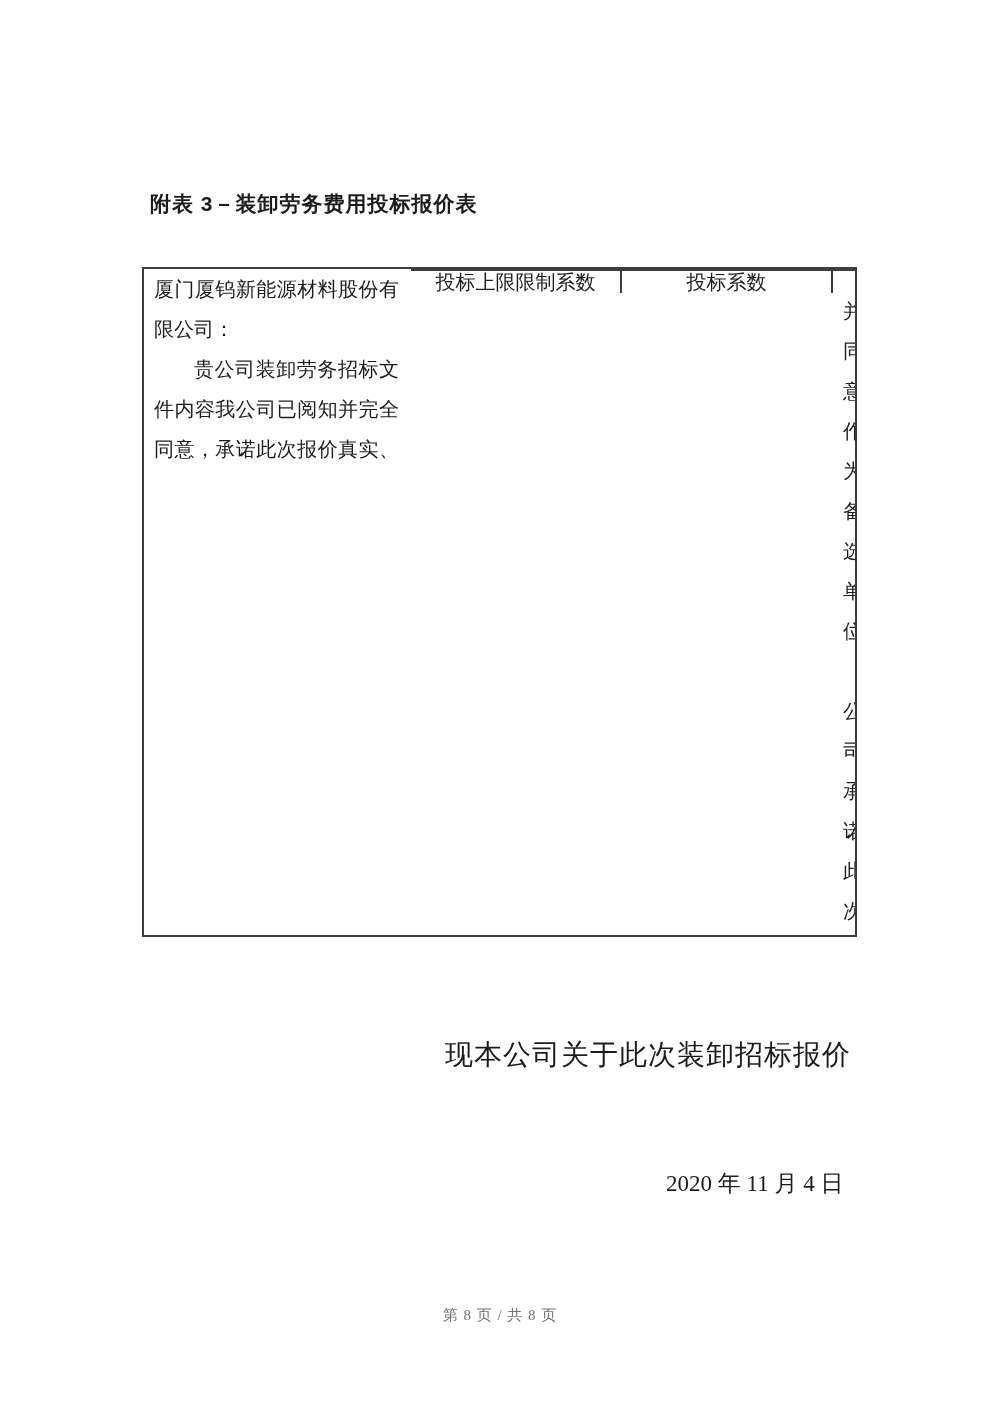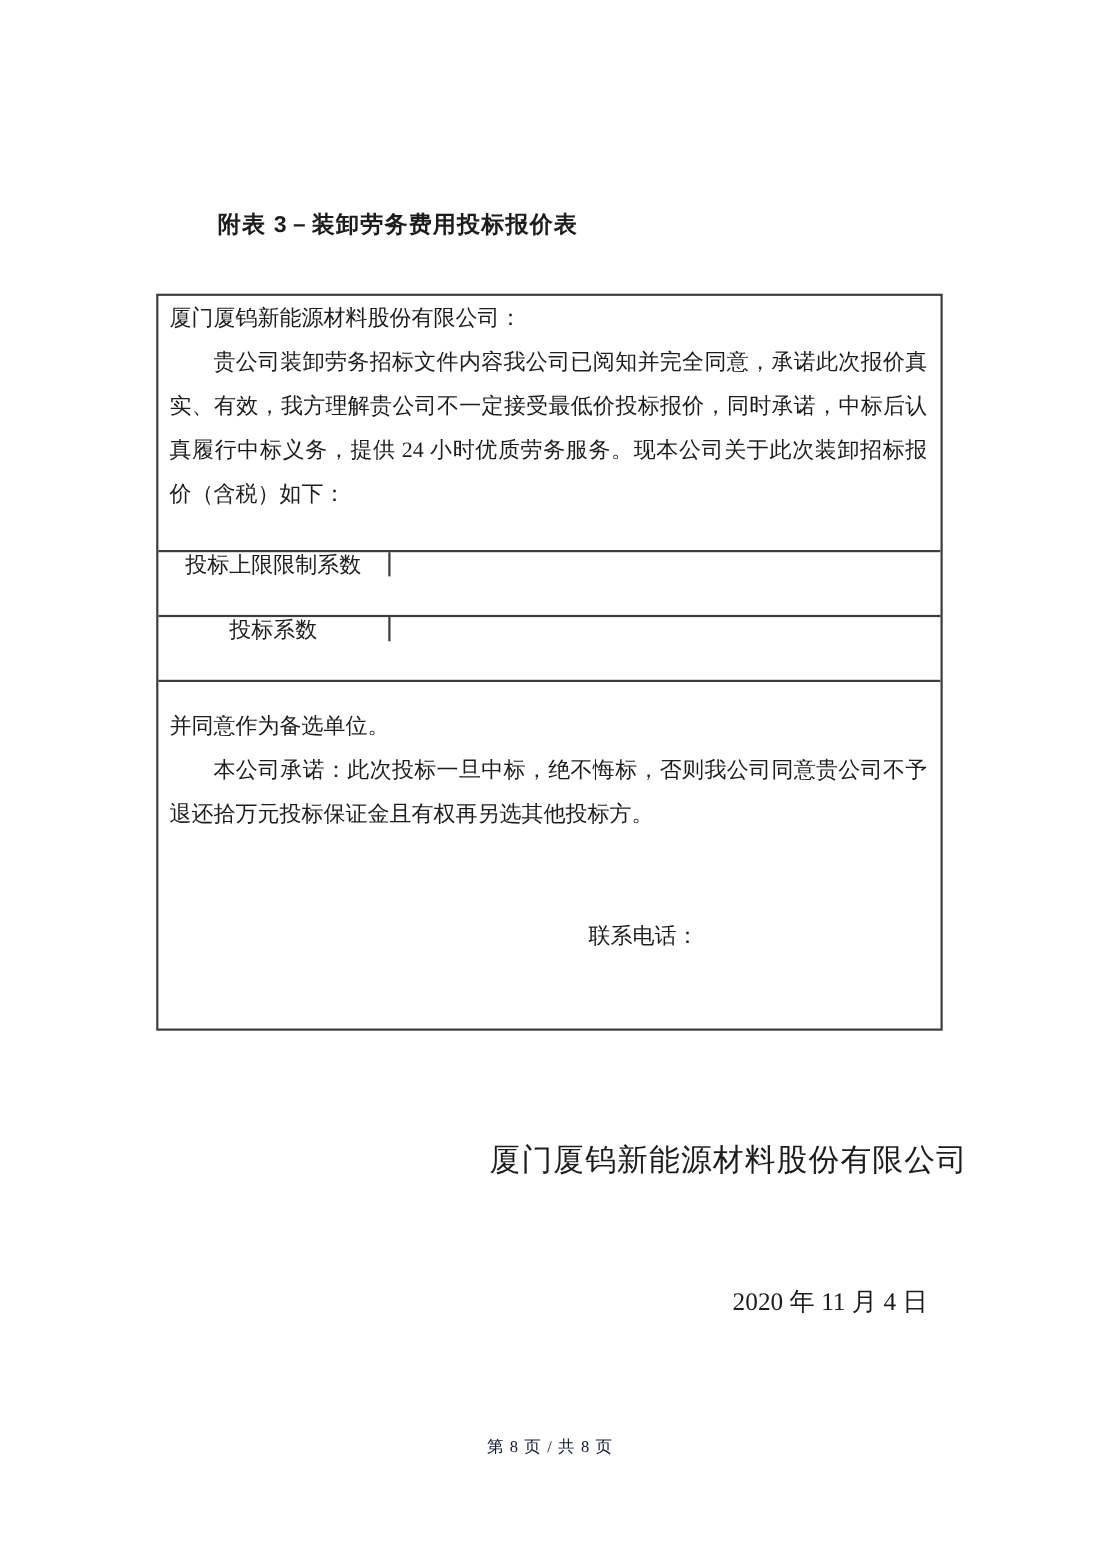--- a/index.html
+++ b/index.html
@@ -20,36 +20,34 @@
   
   .doc-title {
     position: absolute;
     left: 150px;
     top: 190px;
     font-family: "Liberation Sans", "DejaVu Sans", sans-serif;
     font-weight: bold;
     font-size: 21px;
     letter-spacing: 1px;
     white-space: nowrap;
-    margin-left: 48px;
   }
 
   
   .bid-table {
     position: absolute;
     left: 142px;
     top: 267px;
     width: 715px;
     height: 670px;
     box-sizing: border-box;
     border: 2px solid #3d3d3d;
     display: flex;
-    flex-direction: column;
+    flex-direction: row;
     font-size: 20px;
-    gap: 35px;
   }
   .intro-cell {
     box-sizing: border-box;
     height: 196px;
     padding: 0 12px 0 10px;
     line-height: 40px;
     text-align: justify;
     text-justify: inter-character;
     overflow: hidden;
   }
@@ -117,21 +115,21 @@
   }
 
   
   .page-footer {
     position: absolute;
     left: 0;
     top: 1306px;
     width: 100%;
     text-align: center;
     font-size: 15px;
-    color: #0f172a;
+    color: #737373;
     letter-spacing: 1px;
   }
 </style>
 </head>
 <body>
 
 <div class="page">
 
   <div class="doc-title">附表 3－装卸劳务费用投标报价表</div>
 
@@ -156,19 +154,19 @@
       <p class="indent2">本公司承诺：此次投标一旦中标，绝不悔标，否则我公司同意贵公司不予退还拾万元投标保证金且有权再另选其他投标方。</p>
 
       <div class="sig-block">
         <div class="sig-line">联系电话：</div>
 
       </div>
     </div>
 
   </div>
 
-  <div class="closing-company">厦门厦钨新能源材料股份有限公司</div>
+  <div class="closing-company">现本公司关于此次装卸招标报价</div>
 
   <div class="closing-date">2020 年 11 月 4 日</div>
 
   <div class="page-footer">第 8 页 / 共 8 页</div>
 
 </div>
 
 </body></html>

